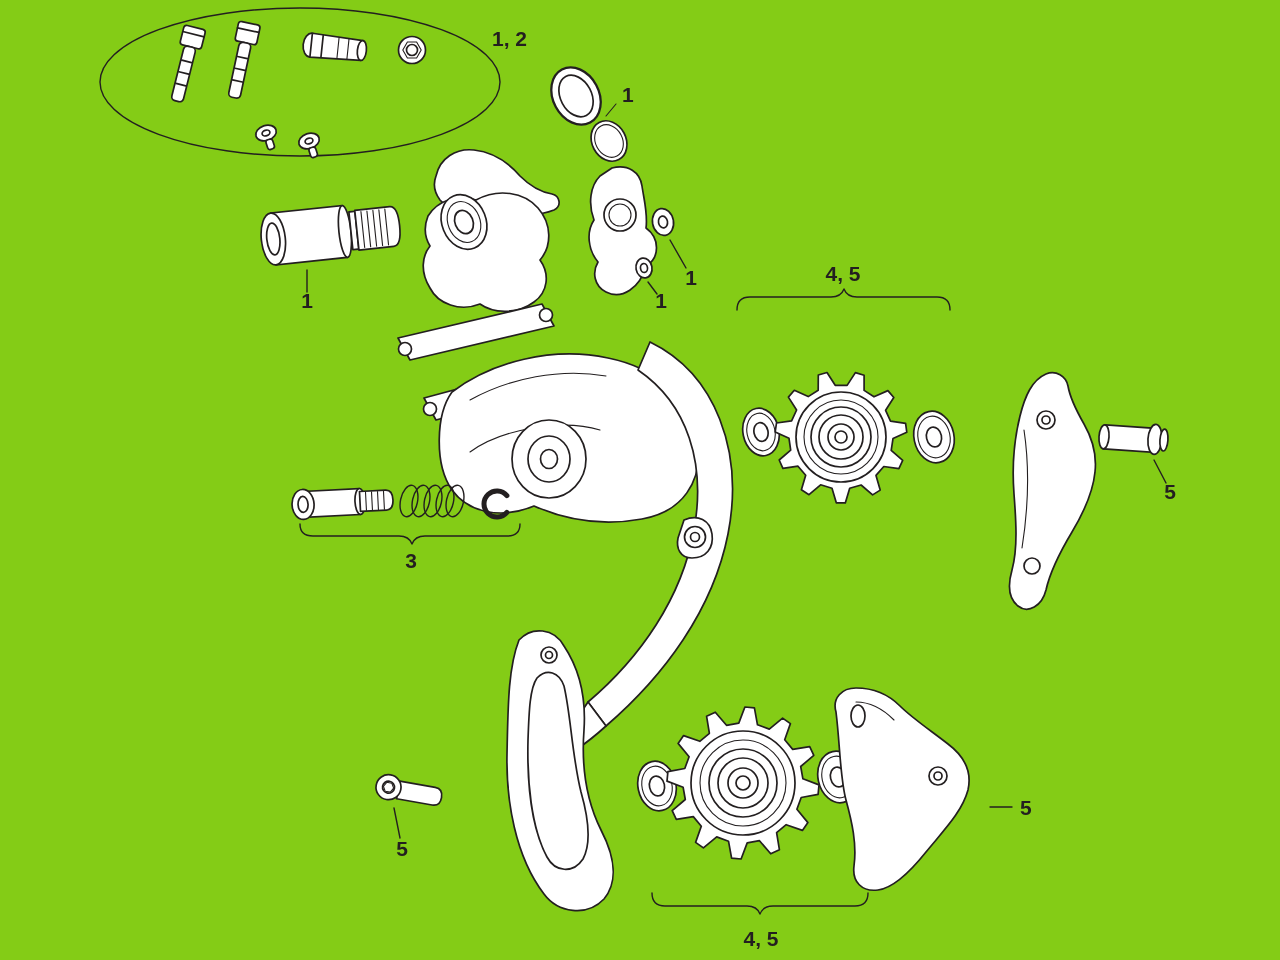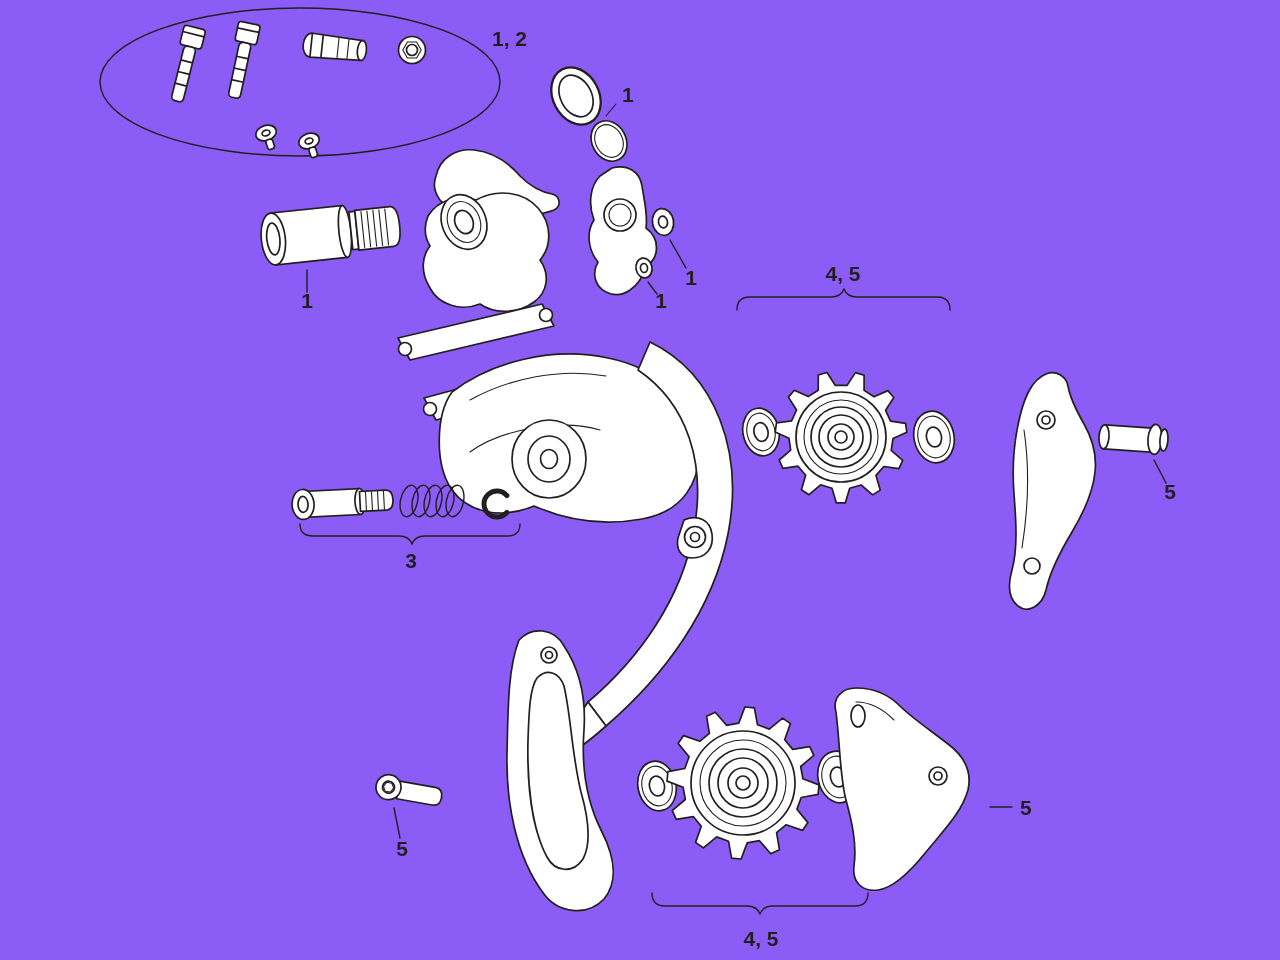--- a/index.html
+++ b/index.html
@@ -1,16 +1,16 @@
 <!DOCTYPE html>
 <html><head>
 <meta charset="utf-8">
 <style>
   html,body{margin:0;padding:0;background:#ffffff;}
-  .stage{position:relative;width:1280px;height:960px;background:#8b5cf6;overflow:hidden;}
+  .stage{position:relative;width:1280px;height:960px;background:#84cc16;overflow:hidden;}
   svg{display:block;}
   .part{fill:#ffffff;stroke:#231f20;stroke-width:1.7;stroke-linejoin:round;stroke-linecap:round;}
   .ln{fill:none;stroke:#231f20;stroke-width:1.4;stroke-linejoin:round;stroke-linecap:round;}
   .thin{stroke-width:1.1;}
   .thick{stroke-width:2.3;}
   .dashring{fill:none;stroke:#231f20;stroke-width:6;stroke-dasharray:3.5 5.5;}
   text{font-family:"Liberation Sans", sans-serif;font-size:21px;font-weight:600;fill:#231f20;stroke:none;}
 </style>
 </head>
 <body>

